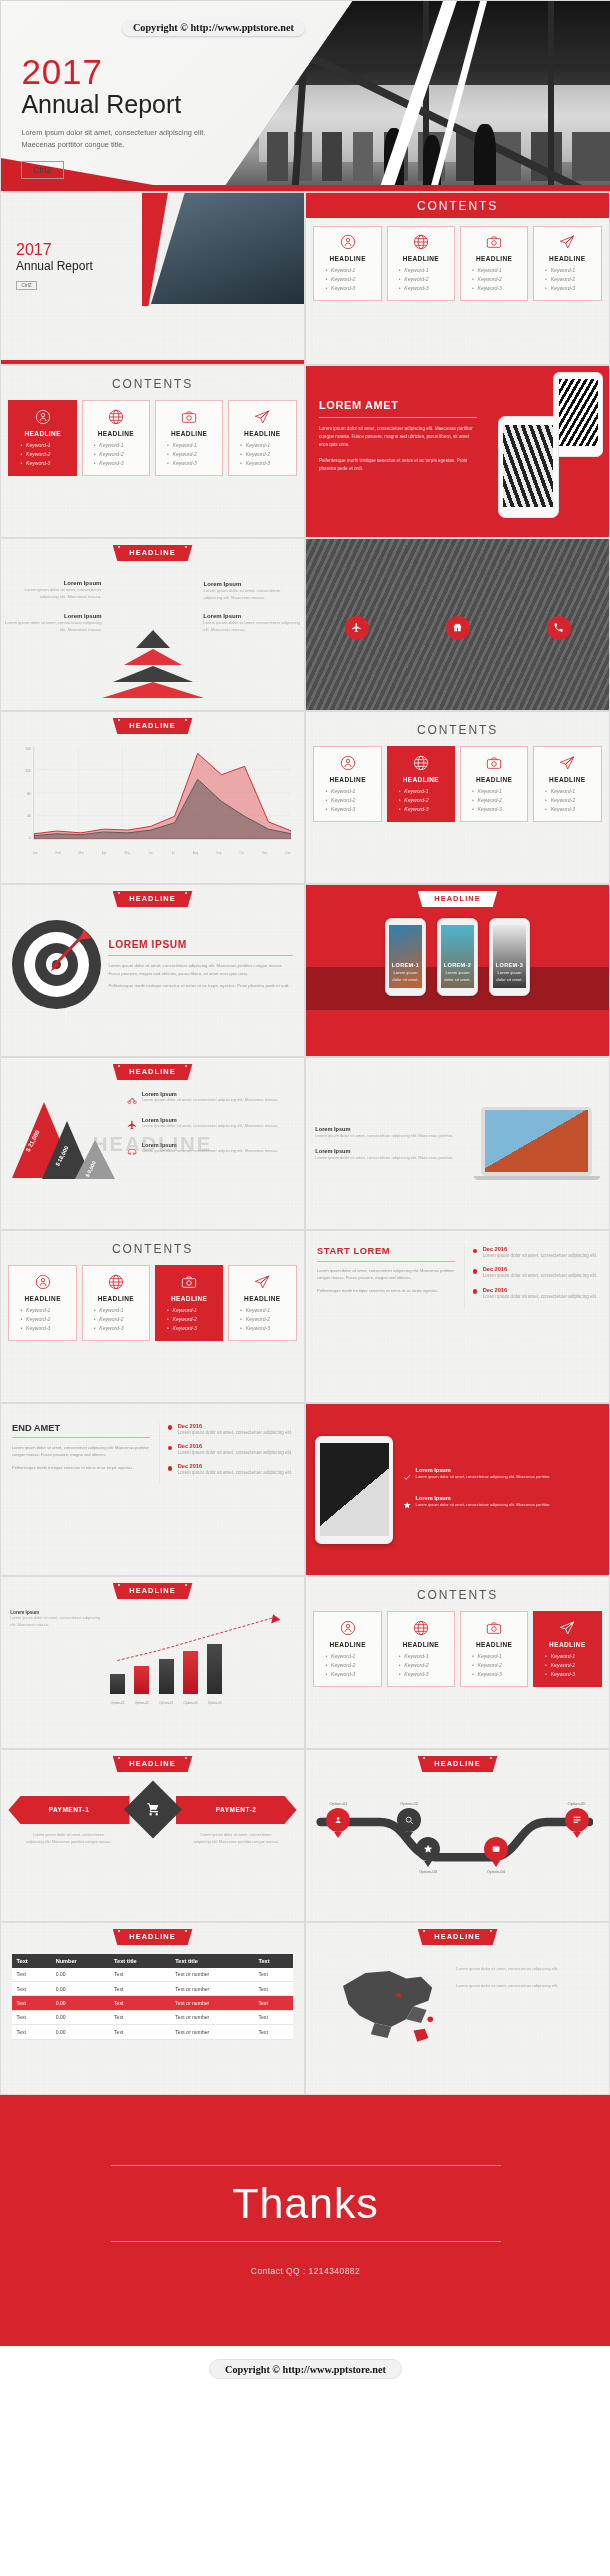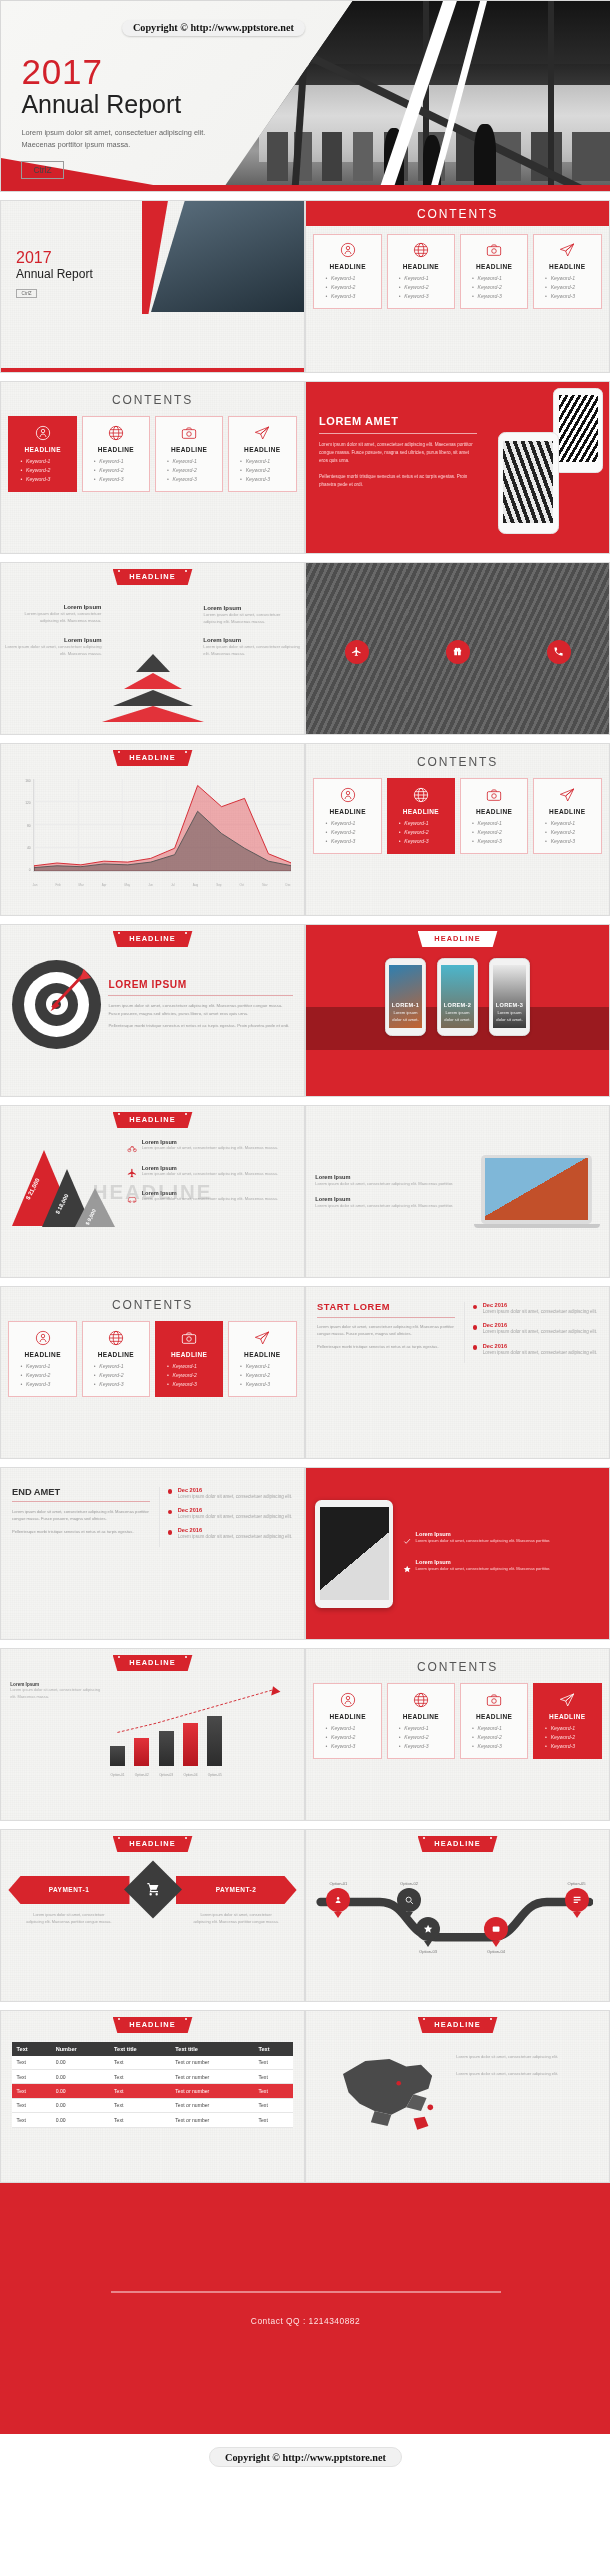--- a/index.html
+++ b/index.html
@@ -7,21 +7,21 @@
     width: 611px;
     background: #ffffff;
     font-family: "Liberation Sans", sans-serif;
     color: #333;
     -webkit-font-smoothing: antialiased;
   }
   .page { width: 611px; position: relative; background:#fff; }
 
   
   .row { display: flex; width: 611px; }
-  .slide { position: relative; overflow: hidden; background: #f4f4f2; margin-top: 8px; }
+  .slide { position: relative; overflow: hidden; background: #f4f4f2; }
   .half { width: 305px; height: 173px; border: 0.9px solid #dcdcdc; }
   .noise { background-image:
       repeating-linear-gradient(0deg, rgba(0,0,0,.012) 0 0.9px, transparent 0.9px 1.9px),
       repeating-linear-gradient(90deg, rgba(0,0,0,.012) 0 0.9px, transparent 0.9px 1.9px);
   }
 
   
   .cover { width: 611px; height: 192px; position: relative; overflow: hidden;
            background: linear-gradient(135deg,#f7f7f5,#efefed); border:0.9px solid #d8d8d8;}
   .cover-photo {
@@ -236,21 +236,21 @@
         <div class="sil s3"></div>
   </div>
   <div class="cover-wedge"></div>
   <div class="cover-wedge2"></div>
   <div class="copyright">Copyright © http://www.pptstore.net</div>
   <div class="cover-text">
     <div class="cover-year">2017</div>
     <div class="cover-title">Annual Report</div>
     <div class="cover-sub">
       <div>Lorem ipsum dolor sit amet, consectetuer adipiscing elit.</div>
-      <div>Maecenas porttitor ipsum massa.</div>
+      <div>Maecenas porttitor congue title.</div>
     </div>
     <div class="cover-btn">CtrlZ</div>
   </div>
   <div class="cover-red-strip"></div>
   <div class="cover-red-tri"></div>
 </div>
 
 <div class="row">
   <div class="slide half noise">
     <div style="position:absolute;right:0;top:0;width:153px;height:111px;background:linear-gradient(160deg,#5b6f7e,#22303a);clip-path:polygon(22% 0,100% 0,100% 100%,0 100%);"></div>
@@ -1111,20 +1111,21 @@
       <div style="flex:1;padding-top:7.4px;">
         <div style="font-size:4.1px;color:#a8a8a8;line-height:1.8;margin-bottom:9.3px;">Lorem ipsum dolor sit amet, consectetuer adipiscing elit.</div>
         <div style="font-size:4.1px;color:#a8a8a8;line-height:1.8;">Lorem ipsum dolor sit amet, consectetuer adipiscing elit.</div>
       </div>
     </div>
   </div>
 </div>
 
 <div class="thanks">
   <div class="line"></div>
+  <h1>Thanks</h1>
   <div class="line"></div>
   <div class="contact">Contact QQ : 1214340882</div>
 </div>
 
 <div class="footbar">
   <div class="footpill">Copyright © http://www.pptstore.net</div>
 </div>
 
 </div>
 

